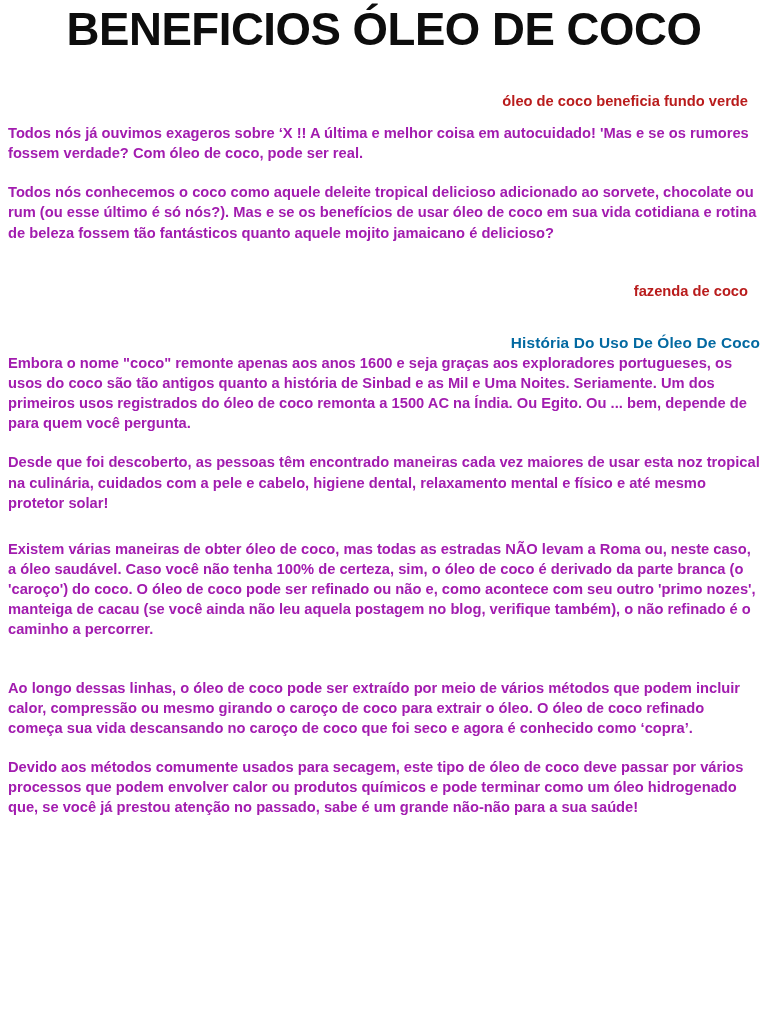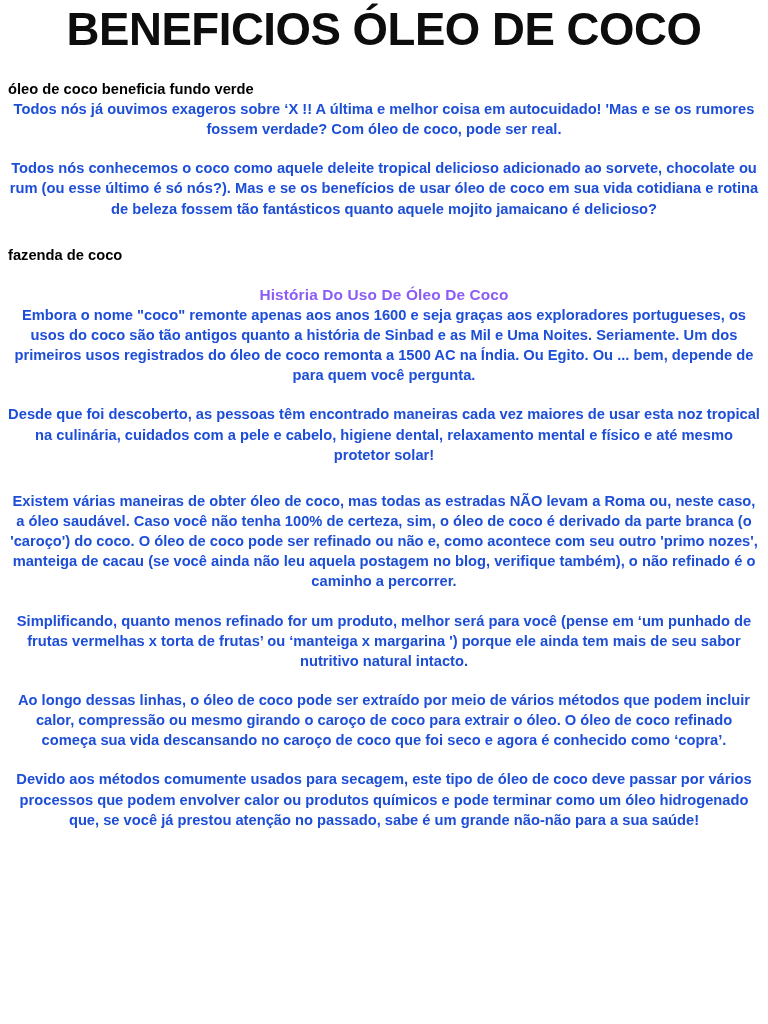--- a/index.html
+++ b/index.html
@@ -47,44 +47,43 @@
     padding: 0 8px;
     box-sizing: border-box;
     width: 768px;
   }
 
   .lead-gap {
     height: 25px;
   }
 
   .caption {
-    text-align: left;
+    text-align: right;
     font-weight: bold;
     font-size: 14.7px;
     line-height: 1.37;
-    color: #000000;
-    margin: 0;
+    color: #b91c1c;
+    margin: 12px;
   }
 
   .heading {
-    text-align: center;
+    text-align: right;
     font-weight: bold;
     font-size: 15.4px;
     line-height: 1.37;
-    color: #8b5cf6;
+    color: #0369a1;
     margin: 0;
     letter-spacing: 0.15px;
   }
 
   .para {
-    text-align: center;
     font-weight: bold;
     font-size: 14.7px;
     line-height: 1.37;
-    color: #1d4ed8;
+    color: #a21caf;
     margin: 0;
   }
   .gap-md { height: 19px; }
   .gap-lg { height: 26px; }
 
   .spacer-bottom {
     height: 80px;
   }
 </style>
 </head>
@@ -122,21 +121,20 @@
     <p class="para">Desde que foi descoberto, as pessoas têm encontrado maneiras cada vez maiores de usar esta noz tropical na culinária, cuidados com a pele e cabelo, higiene dental, relaxamento mental e físico e até mesmo protetor solar!</p>
 
     <div class="gap-lg"></div>
 
 
 
     <p class="para">Existem várias maneiras de obter óleo de coco, mas todas as estradas NÃO levam a Roma ou, neste caso, a óleo saudável. Caso você não tenha 100% de certeza, sim, o óleo de coco é derivado da parte branca (o 'caroço') do coco. O óleo de coco pode ser refinado ou não e, como acontece com seu outro 'primo nozes', manteiga de cacau (se você ainda não leu aquela postagem no blog, verifique também), o não refinado é o caminho a percorrer.</p>
 
     <div class="gap-md"></div>
 
-    <p class="para">Simplificando, quanto menos refinado for um produto, melhor será para você (pense em ‘um punhado de frutas vermelhas x torta de frutas’ ou ‘manteiga x margarina ') porque ele ainda tem mais de seu sabor nutritivo natural intacto.</p>
 
     <div class="gap-md"></div>
 
     <p class="para">Ao longo dessas linhas, o óleo de coco pode ser extraído por meio de vários métodos que podem incluir calor, compressão ou mesmo girando o caroço de coco para extrair o óleo. O óleo de coco refinado começa sua vida descansando no caroço de coco que foi seco e agora é conhecido como ‘copra’.</p>
 
     <div class="gap-md"></div>
 
     <p class="para">Devido aos métodos comumente usados para secagem, este tipo de óleo de coco deve passar por vários processos que podem envolver calor ou produtos químicos e pode terminar como um óleo hidrogenado que, se você já prestou atenção no passado, sabe é um grande não-não para a sua saúde!</p>
 
     <div class="spacer-bottom"></div>

